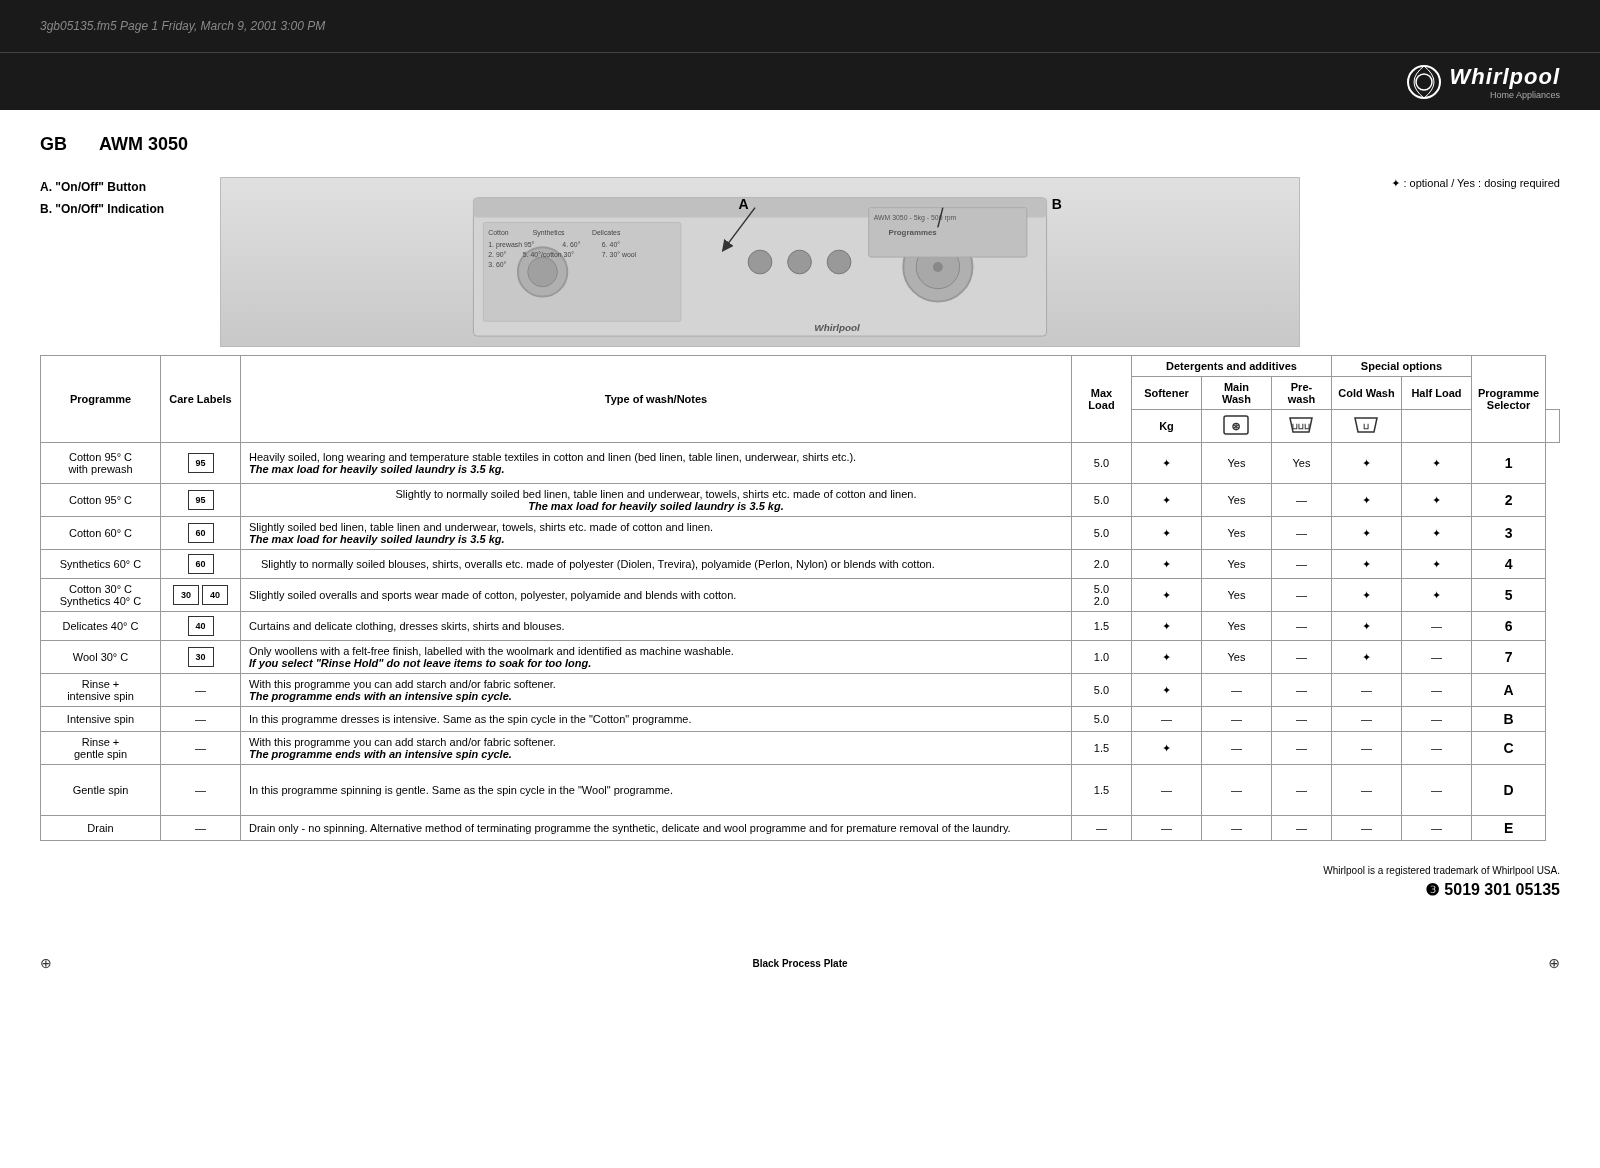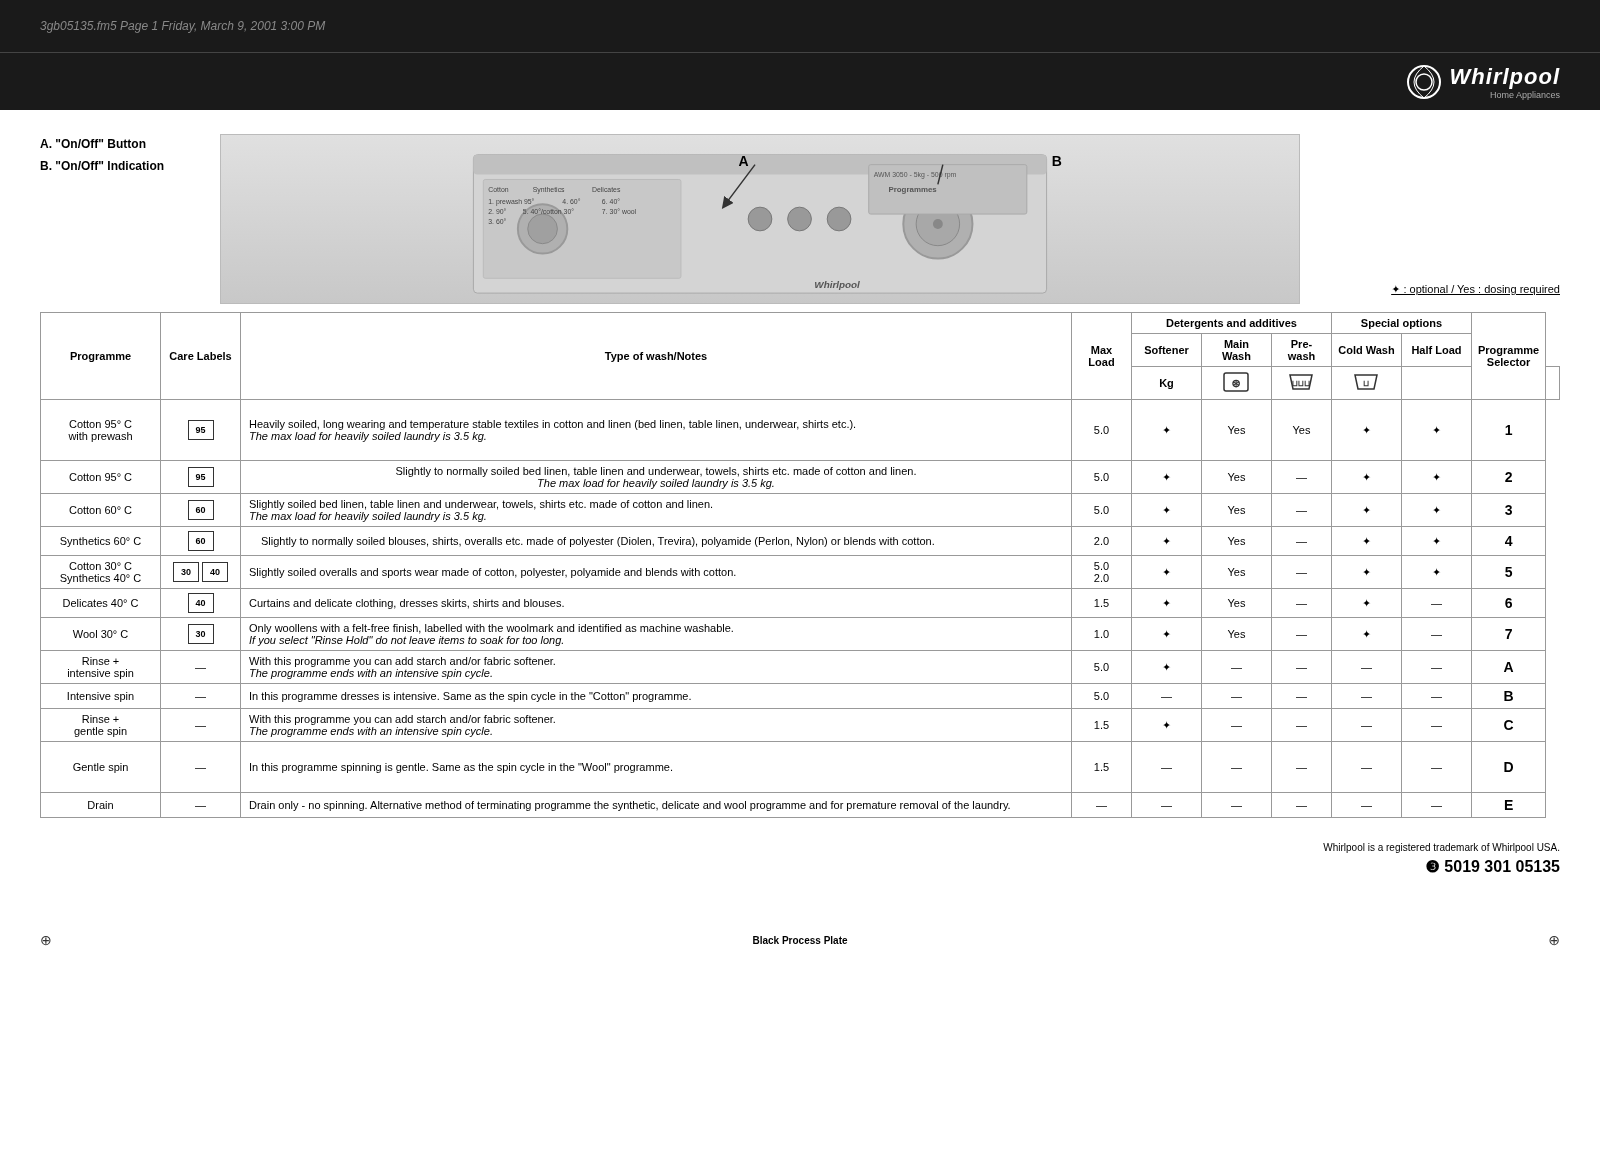--- a/index.html
+++ b/index.html
@@ -95,20 +95,21 @@
     }
     .wash-table th {
       background: #fff;
       font-weight: bold;
     }
     .wash-table .notes-cell {
       text-align: left;
     }
     .notes-cell .note-italic {
       font-style: italic;
+      font-weight: bold;
     }
 
     
     .th-group {
       background: #fff;
     }
 
     
     .prog-num {
       font-size: 14px;
@@ -201,20 +202,24 @@
     </svg>
     <div>
       <span class="whirlpool-text">Whirlpool</span>
       <span class="whirlpool-sub">Home Appliances</span>
     </div>
   </div>
 </div>
 
 <div class="main-content">
 
+  <div style="display:flex; gap:16px; align-items:baseline; margin-bottom:10px;">
+    <span class="doc-title" style="margin-right:16px;">GB</span>
+    <span class="doc-title">AWM 3050</span>
+  </div>
 
   <div class="image-section">
     <div class="image-left">
       <div class="labels-text">
         <p>A. "On/Off" Button</p>
         <p>B. "On/Off" Indication</p>
       </div>
     </div>
 
     <div class="machine-wrapper">
@@ -263,21 +268,21 @@
               <path d="M0,0 L8,4 L0,8 Z" fill="#333"></path>
             </marker>
           </defs>
         </svg>
         
         <div class="annotation-a">A</div>
         <div class="annotation-b">B</div>
       </div>
     </div>
 
-    <div style="display:flex; flex-direction:column; justify-content:flex-end; min-width:220px;text-decoration:underline;">
+    <div style="display:flex; flex-direction:column; justify-content:flex-start; min-width:220px;">
       <div class="optional-note">✦ : optional / Yes : dosing required</div>
     </div>
   </div>
 
   <div class="table-section">
     <table class="wash-table">
       <thead>
         <tr class="th-group">
           <th rowspan="3" style="width:120px;">Programme</th>
           <th rowspan="3" style="width:80px;">Care Labels</th>
@@ -333,21 +338,21 @@
       align-items:center;
       justify-content:center;
       border: 1.5px solid #333;
       min-width:26px;
       height:20px;
       font-size:9px;
       font-weight:bold;
       padding:0 2px;
       position:relative;
     ">95</span></td>
-            <td class="notes-cell" style="padding: 18px 8px;">Heavily soiled, long wearing and temperature stable textiles in cotton and linen (bed linen, table linen, underwear, shirts etc.).<br><span class="note-italic">The max load for heavily soiled laundry is 3.5 kg.</span></td>
+            <td class="notes-cell" style="padding: 8px 8px;">Heavily soiled, long wearing and temperature stable textiles in cotton and linen (bed linen, table linen, underwear, shirts etc.).<br><span class="note-italic">The max load for heavily soiled laundry is 3.5 kg.</span></td>
             <td>5.0</td>
             <td>✦</td>
             <td>Yes</td>
             <td>Yes</td>
             <td>✦</td>
             <td>✦</td>
             <td class="prog-num">1</td>
           </tr>
           <tr>
             <td style="text-align: center;">Cotton 95° C</td>

